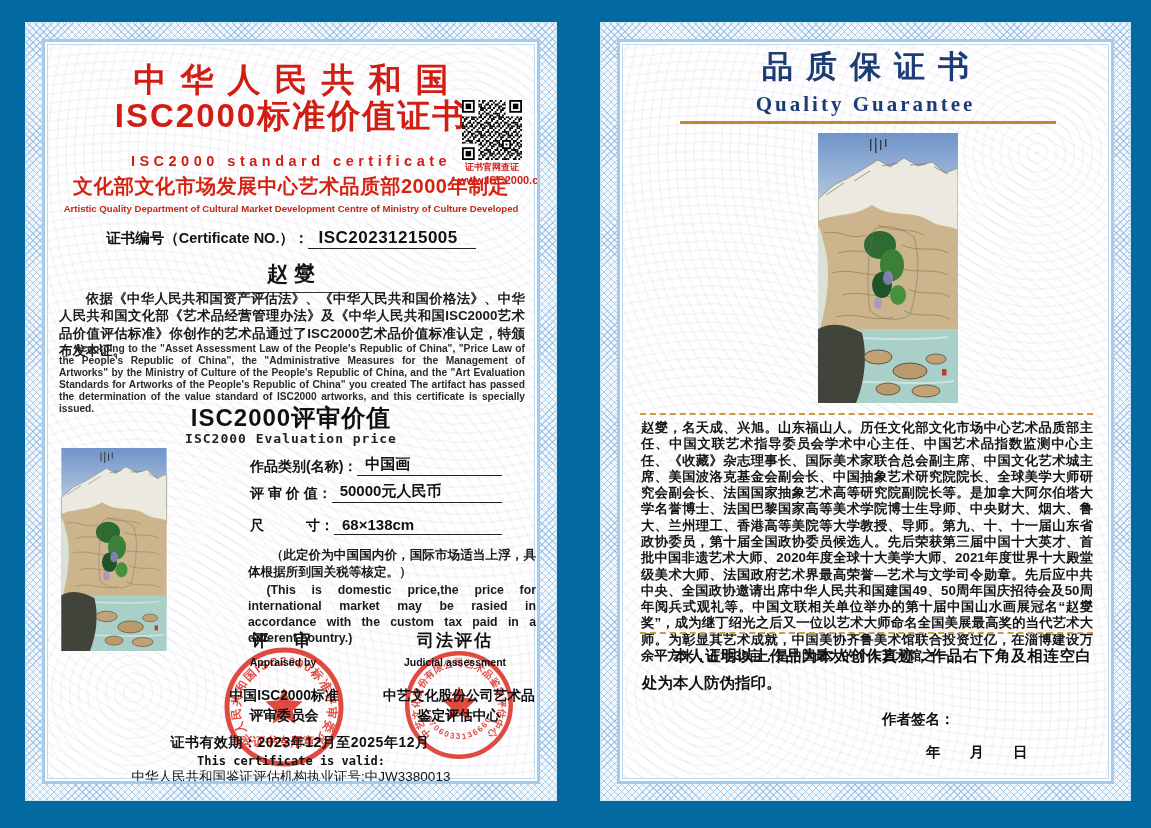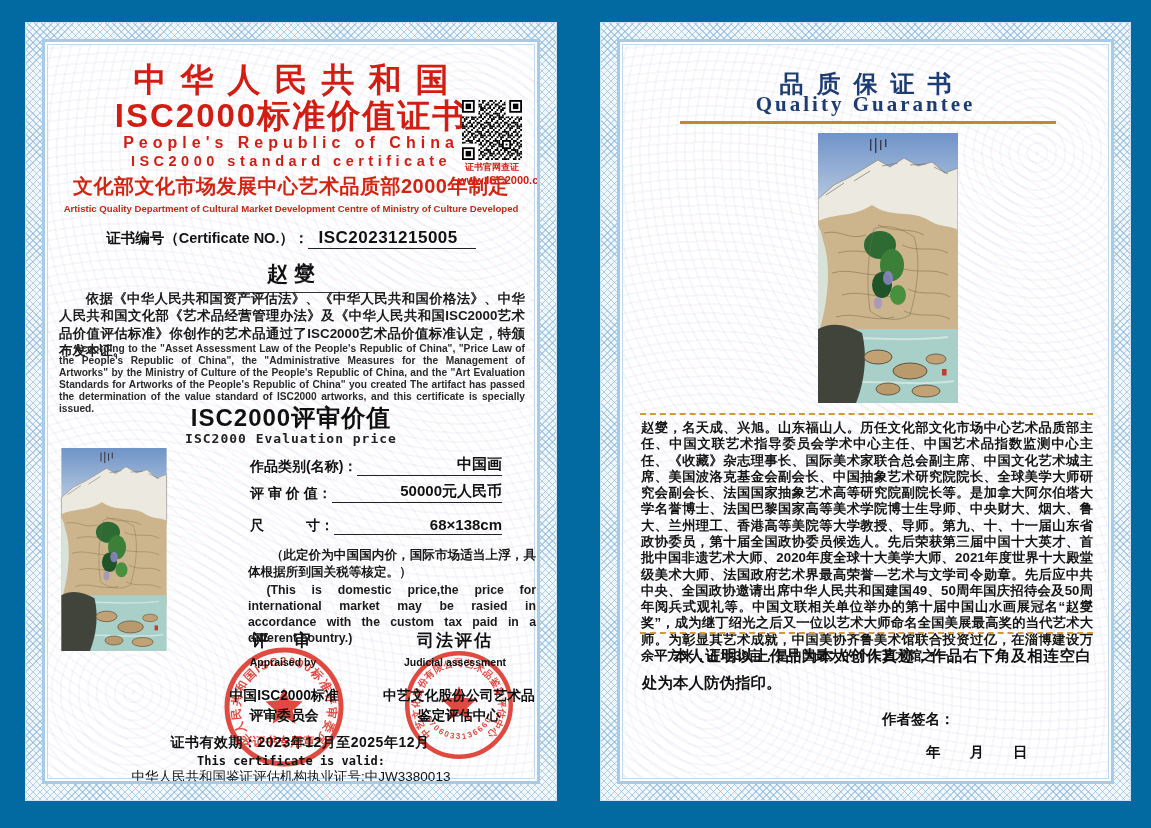--- a/index.html
+++ b/index.html
@@ -44,40 +44,40 @@
   .l-sub-en { top:161px; font-size:9.6px; font-weight:bold; color:#c52815; }
   .l-certno { top:186px; font-size:14.5px; font-weight:bold; color:#111; }
   .l-certno .val { font-size:17px; border-bottom:1.6px solid #222; padding:0 18px 1px 10px; letter-spacing:.5px; }
   .l-name { top:218px; font-size:21px; font-weight:bold; color:#111; }
   .l-name .nm { display:inline-block; border-bottom:1.6px solid #333; padding:0 70px 4px 70px; }
   .l-para-cn { top:248px; left:14px; right:12px; font-size:13.4px; font-weight:bold; color:#1a1a1a; line-height:1.3; text-align:justify; text-indent:2em; }
   .l-para-en { top:301px; left:14px; right:12px; font-size:10.2px; font-weight:600; color:#2b2b2b; line-height:1.18; text-align:justify; text-indent:1.5em; }
   .l-sec-title { top:360px; font-size:24px; font-weight:bold; color:#111; letter-spacing:1px; }
   .l-sec-sub   { top:389px; font-size:13px; font-weight:bold; color:#222; font-family:"DejaVu Sans Mono",monospace; letter-spacing:1px; }
   .painting-l { left:9px; top:406px; width:120px; height:203px; }
-  .field { left:205px; width:252px; display:flex; align-items:flex-end; font-weight:bold; color:#111;text-align:right; }
+  .field { left:205px; width:252px; display:flex; align-items:flex-end; font-weight:bold; color:#111; }
   .field .flab { font-size:14px; white-space:nowrap; }
   .field .fval { flex:1; font-size:15px; border-bottom:1.6px solid #222; padding:0 0 1px 8px; white-space:nowrap; }
   .f1 { top:413px; } .f2 { top:440px; } .f3 { top:474px; }
   .l-note-cn { top:505px; left:203px; width:288px; font-size:12.6px; font-weight:bold; color:#1a1a1a; line-height:1.35; text-indent:1.8em; text-align:justify; }
   .l-note-en { top:541px; left:203px; width:288px; font-size:12.3px; font-weight:bold; color:#1a1a1a; line-height:1.3; text-indent:1.5em; text-align:justify; }
   .l-h-appr { top:587px; left:158px; width:160px; text-align:center; font-size:17px; font-weight:bold; color:#111; letter-spacing:4px; }
   .l-h-jud  { top:587px; left:330px; width:160px; text-align:center; font-size:17px; font-weight:bold; color:#111; letter-spacing:2px; }
   .seal1 { left:174px; top:600px; width:130px; height:130px; z-index:1; }
   .seal2 { left:355px; top:604px; width:118px; height:118px; z-index:1; }
   .l-appr-sub { top:614px; left:158px; width:160px; text-align:center; font-size:10.5px; font-weight:bold; color:#111; z-index:2; }
   .l-jud-sub  { top:614px; left:330px; width:160px; text-align:center; font-size:10.5px; font-weight:bold; color:#111; z-index:2; }
   .l-org1 { top:644px; left:139px; width:200px; text-align:center; font-size:13.8px; font-weight:bold; color:#0d0d0d; line-height:1.45; z-index:2; }
   .l-org2 { top:644px; left:314px; width:200px; text-align:center; font-size:13.8px; font-weight:bold; color:#0d0d0d; line-height:1.45; z-index:2; }
   .l-valid    { top:692px; font-size:14px; font-weight:bold; color:#111; z-index:2; letter-spacing:.5px;padding-left:18px; }
   .l-valid-en { top:712px; font-size:12px; font-weight:bold; color:#111; z-index:2; font-family:"DejaVu Sans Mono",monospace;}
   .l-license  { top:726px; font-size:13.5px; font-weight:500; color:#111; z-index:2; }
 
   
-  .r-title-cn { top:26px; font-size:24px; font-weight:bold; color:#1d3c74; letter-spacing:13px; text-indent:13px; font-family:"Liberation Serif","DejaVu Serif",serif; }
+  .r-title-cn { top:4px; font-size:31px; font-weight:bold; color:#1d3c74; letter-spacing:13px; text-indent:13px; font-family:"Liberation Serif","DejaVu Serif",serif; }
   .r-title-en { top:50px; font-size:21px; font-weight:bold; color:#1d3c74; letter-spacing:3px; font-family:"Liberation Serif","DejaVu Serif",serif; }
   .r-goldline { top:79px; left:60px; width:376px; height:3px; background:#bd8a2f; }
   .painting-r { left:198px; top:90px; width:140px; height:272px; }
   .r-div1 { top:371px; left:20px; right:18px; border-top:2px dashed #cf9a3b; }
   .r-div2 { top:590px; left:20px; right:18px; border-top:2px dashed #cf9a3b; }
   .r-bio { top:378px; left:21px; right:18px; font-size:13.3px; font-weight:bold; color:#151515; line-height:1.225; text-align:justify; }
   .r-statement { top:600px; left:22px; right:20px; font-size:15.5px; font-weight:bold; color:#111; line-height:1.75; text-indent:2em; text-align:justify; }
   .r-sign { top:668px; left:262px; font-size:14.5px; font-weight:bold; color:#111; }
   .r-date { top:701px; left:306px; font-size:14.5px; font-weight:bold; color:#111; }
 
@@ -124,21 +124,20 @@
         <rect x="124" y="236" width="4.5" height="6.5" fill="#c23b2e"></rect>
       </g>
     </defs>
   </svg>
 
   <div class="page page-left">
     <div class="sheet">
 
       <div class="abs ctr l-title-cn1">中华人民共和国</div>
       <div class="abs ctr l-title-cn2">ISC2000标准价值证书</div>
-      <div class="abs ctr l-title-en1">People's Republic of China</div>
       <div class="abs ctr l-title-en2">ISC2000 standard certificate</div>
 
       <div class="abs qr-block">
         <svg viewBox="0 0 33 33">
           <defs>
             <pattern id="qra" width="3" height="3" patternUnits="userSpaceOnUse">
               <rect width="1" height="1"></rect>
                 <rect x="2" y="1" width="1" height="1"></rect>
                 <rect x="1" y="2" width="1" height="1"></rect>
             </pattern>

